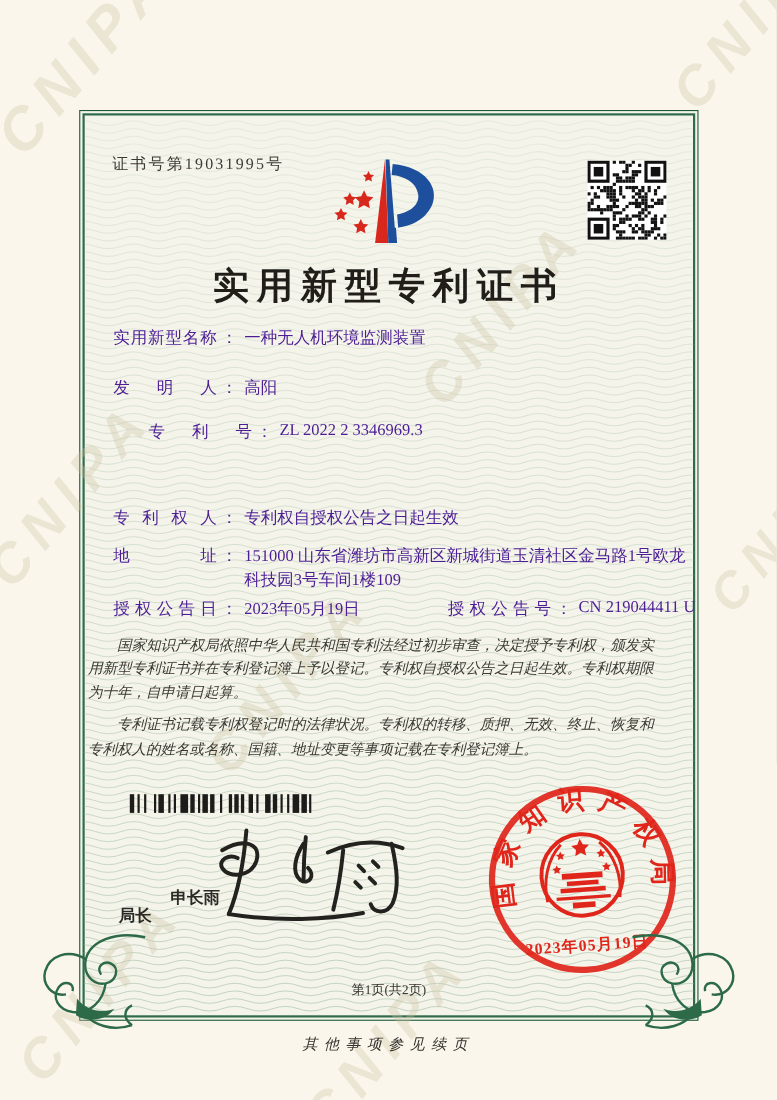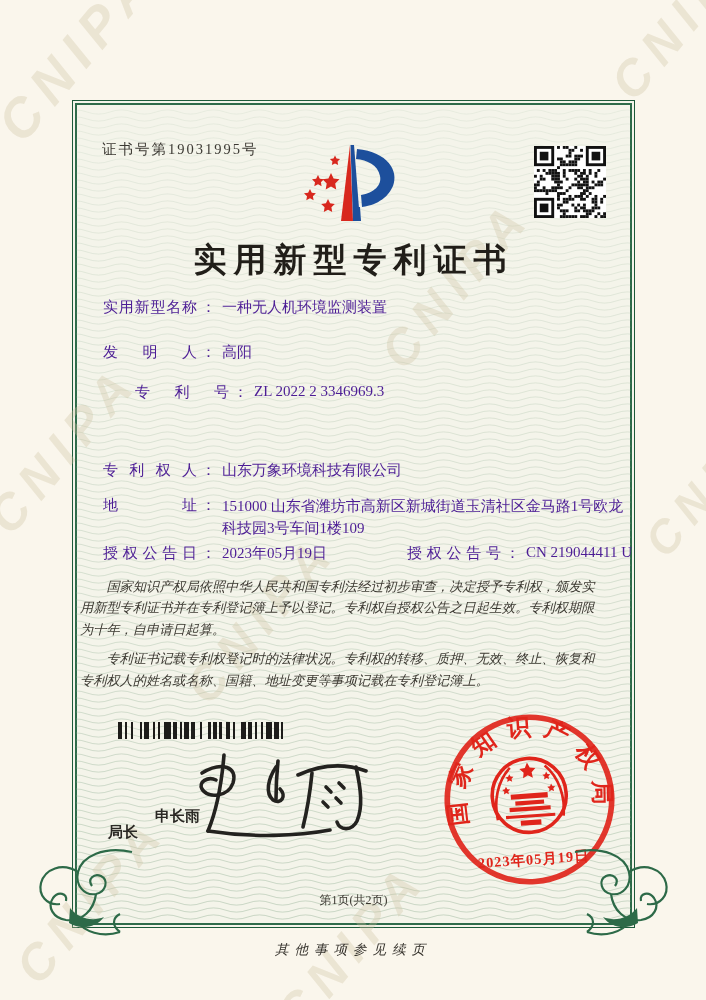--- a/index.html
+++ b/index.html
@@ -424,21 +424,21 @@
     <div class="abs frow" style="top:298px;">
       <span class="flabel">实用新型名称</span><span class="fcolon">：</span><span class="fvalue">一种无人机环境监测装置</span>
     </div>
     <div class="abs frow" style="top:343px;">
       <span class="flabel">发明人</span><span class="fcolon">：</span><span class="fvalue">高阳</span>
     </div>
     <div class="abs frow" style="top:383px;margin-left:32px;">
       <span class="flabel">专利号</span><span class="fcolon">：</span><span class="fvalue">ZL 2022 2 3346969.3</span>
     </div>
     <div class="abs frow" style="top:461px;">
-      <span class="flabel">专利权人</span><span class="fcolon">：</span><span class="fvalue">山东万象环境科技有限公司</span>
+      <span class="flabel">专利权人</span><span class="fcolon">：</span><span class="fvalue">专利权自授权公告之日起生效</span>
     </div>
     <div class="abs frow" style="top:496px;">
       <span class="flabel">地址</span><span class="fcolon">：</span><span class="fvalue wrap">151000 山东省潍坊市高新区新城街道玉清社区金马路1号欧龙科技园3号车间1楼109</span>
     </div>
     <div class="abs frow" style="top:544px;">
       <span class="flabel">授权公告日</span><span class="fcolon">：</span><span class="fvalue">2023年05月19日</span>
       <span class="fgroup2">
         <span class="flabel">授权公告号</span><span class="fcolon">：</span><span class="fvalue">CN 219044411 U</span>
       </span>
     </div>

